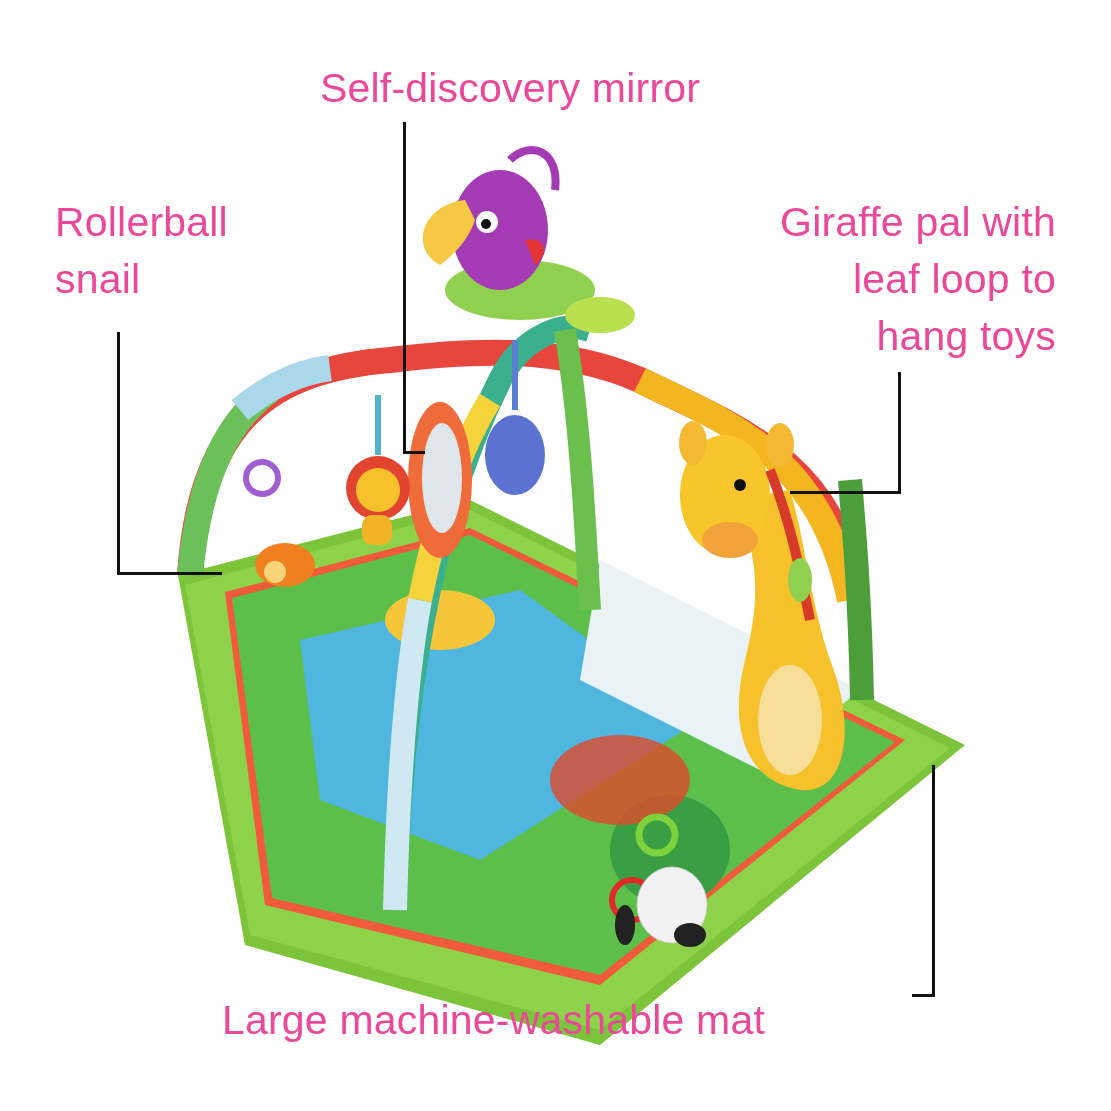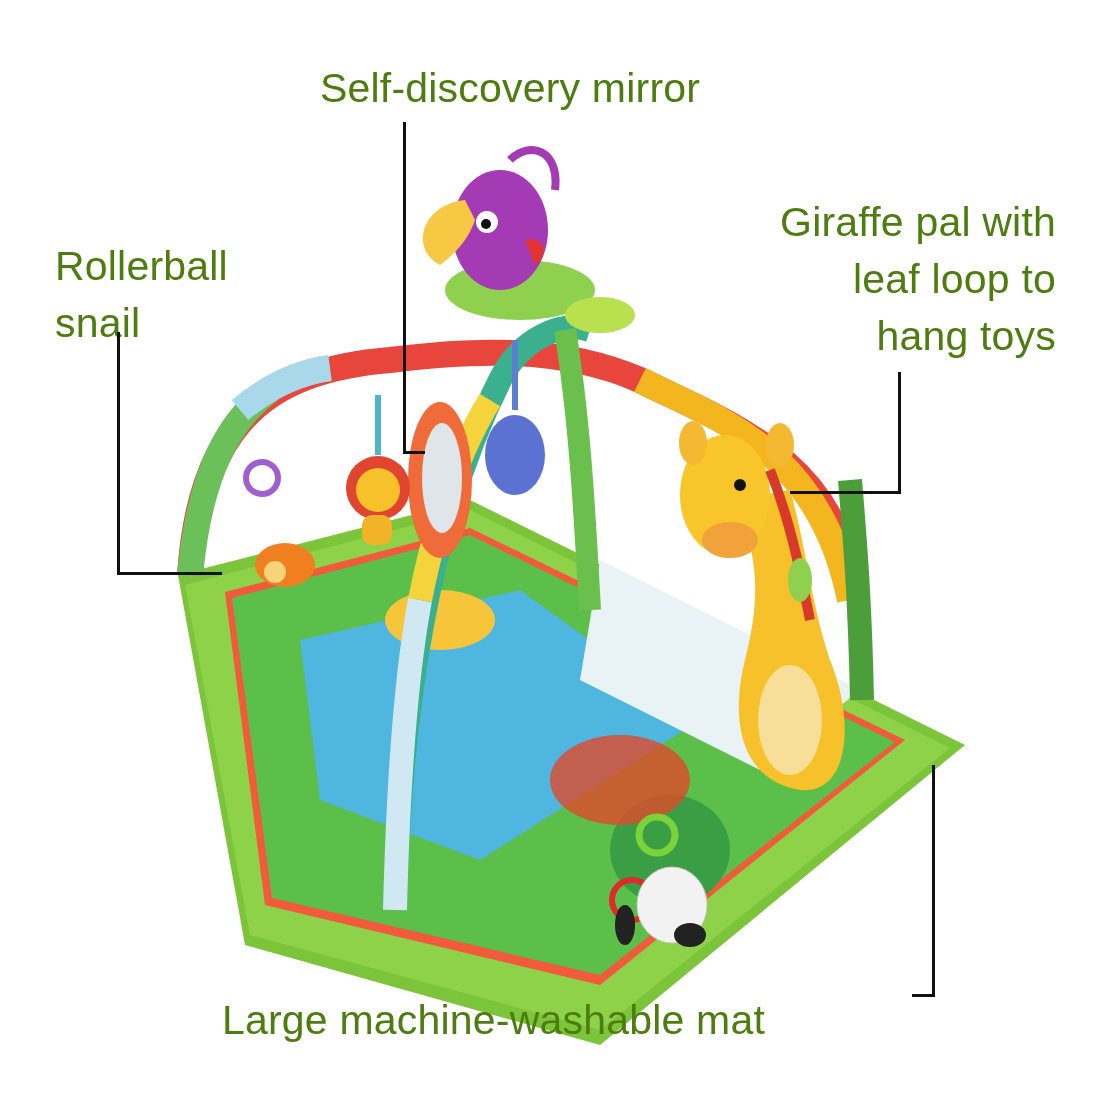--- a/index.html
+++ b/index.html
@@ -1,19 +1,19 @@
 <!DOCTYPE html>
 <html><head>
 <meta charset="utf-8">
 <style>
   html, body { margin: 0; padding: 0; background: #ffffff; }
   body { width: 1111px; height: 1111px; position: relative; overflow: hidden;
          font-family: "Liberation Sans", "DejaVu Sans", sans-serif; color: #111; }
   .label { position: absolute; font-size: 41px; font-weight: 500; line-height: 57px;
-           letter-spacing: 0.2px; color: #4d7c0f; white-space: pre-line; }
+           letter-spacing: 0.2px; color: #ec4899; white-space: pre-line; }
   .label.right { text-align: right; }
   .line { position: absolute; background: #111; }
   svg.product { position: absolute; left: 0; top: 0; }
 </style>
 </head>
 <body>
 
 <svg class="product" width="1111" height="1111" viewBox="0 0 1111 1111">
 
   <polygon points="178,575 470,500 965,745 600,1045 245,945" fill="#7cc43a"></polygon>
@@ -88,21 +88,21 @@
   <g>
     <circle cx="657" cy="835" r="18" fill="none" stroke="#7cd23a" stroke-width="7"></circle>
     <circle cx="632" cy="900" r="20" fill="none" stroke="#e02a2a" stroke-width="6"></circle>
     <ellipse cx="672" cy="905" rx="35" ry="38" fill="#f2f2f2" stroke="#ccc"></ellipse>
     <ellipse cx="690" cy="935" rx="16" ry="12" fill="#222"></ellipse>
     <ellipse cx="625" cy="925" rx="10" ry="20" fill="#222"></ellipse>
   </g>
 </svg>
 
 <div class="label" style="left:320px; top:60px;">Self-discovery mirror</div>
-<div class="label" style="left:55px; top:194px;margin-top:44px;">Rollerball
+<div class="label" style="left:55px; top:194px;">Rollerball
 snail</div>
 <div class="label right" style="right:55px; top:194px;margin-left:6px;">Giraffe pal with
 leaf loop to
 hang toys</div>
 <div class="label" style="left:222px; top:992px;">Large machine-washable mat</div>
 
 <div class="line" style="left:403px; top:122px; width:3px; height:332px;"></div>
 <div class="line" style="left:403px; top:451px; width:22px; height:3px;"></div>
 
 <div class="line" style="left:117px; top:332px; width:3px; height:243px;"></div>

